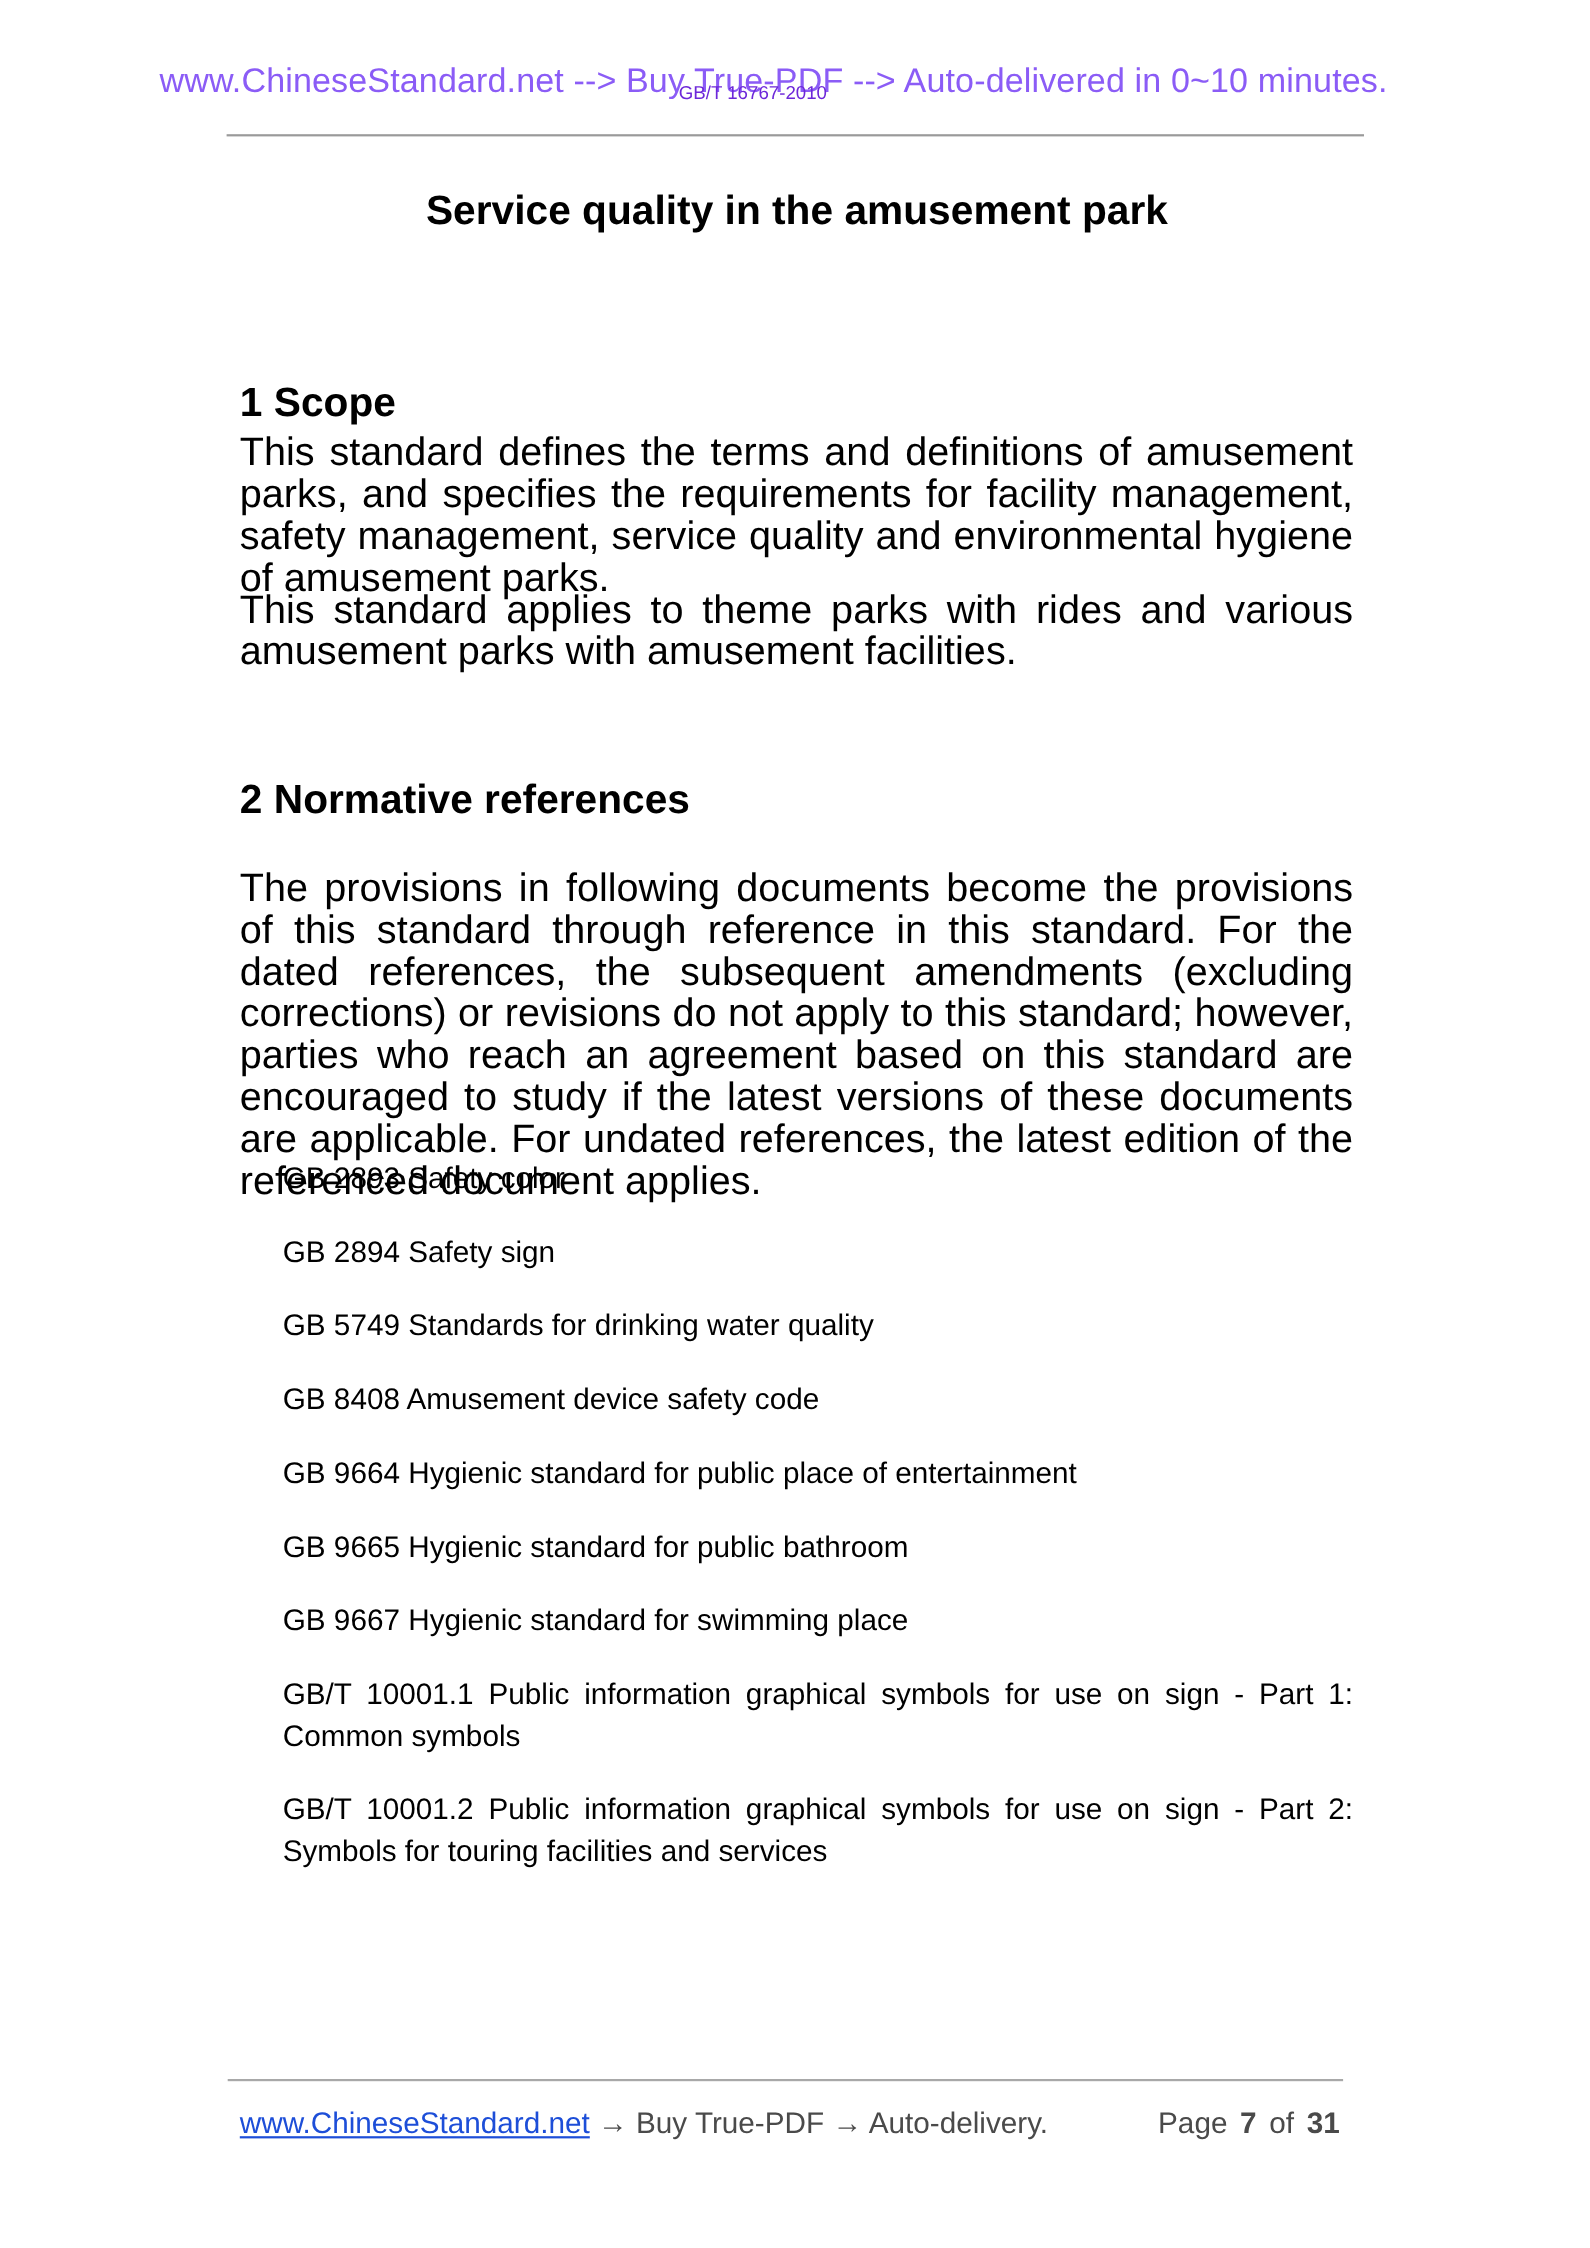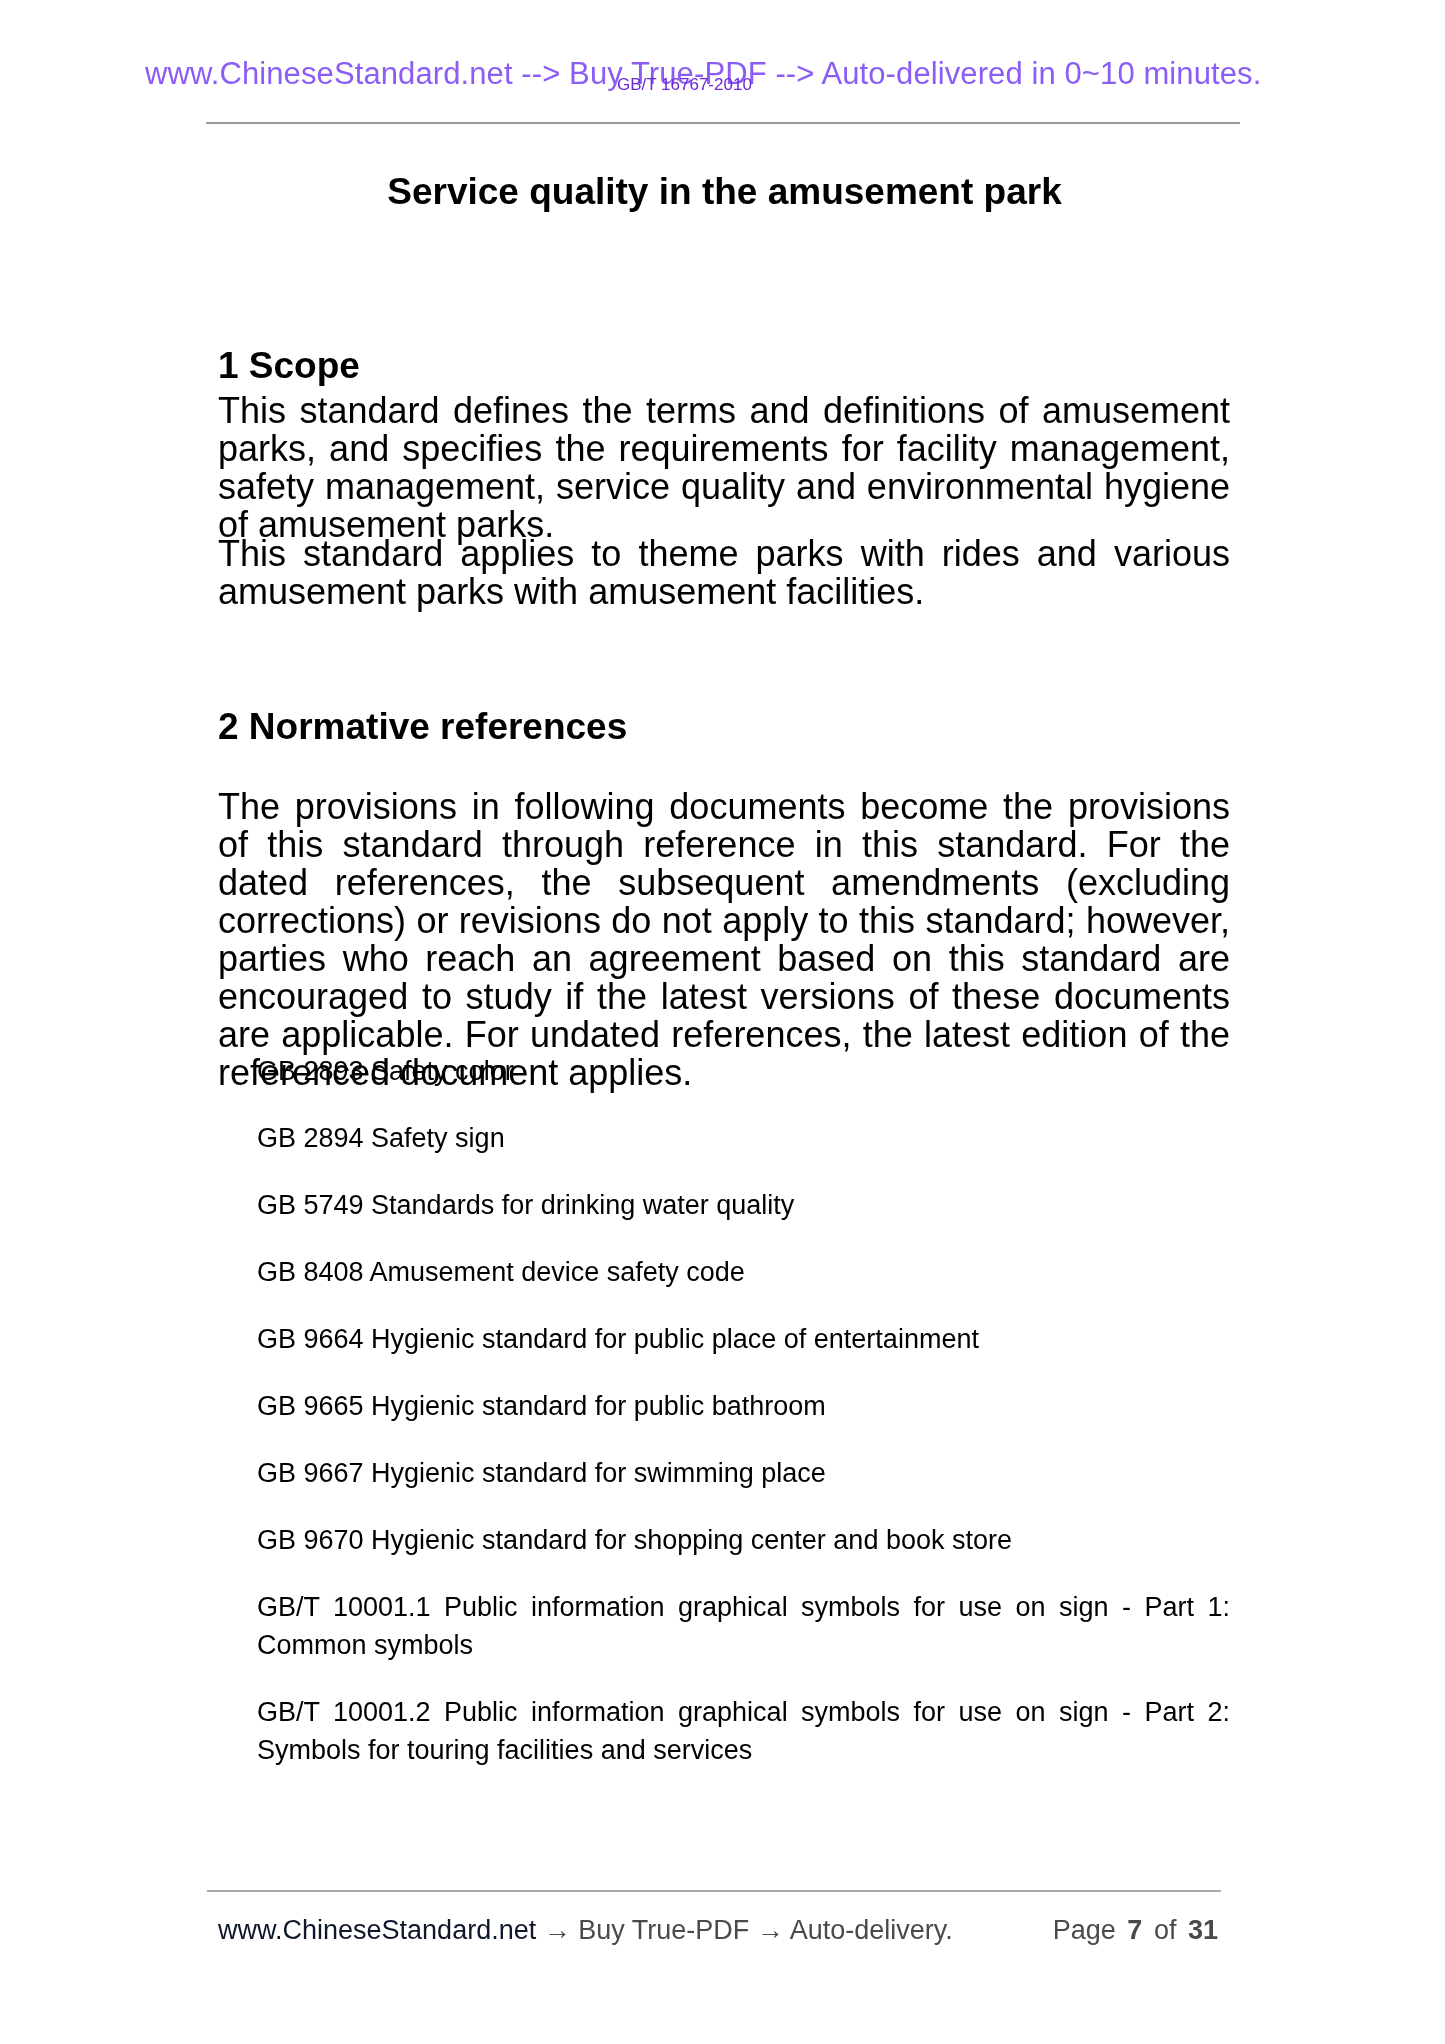--- a/index.html
+++ b/index.html
@@ -116,21 +116,22 @@
     top: 1912px;
     width: 1000px;
     height: 40px;
     font-size: 27px;
     color: #4a4a4a;
     line-height: 36px;
     white-space: nowrap;
   }
   .footer-left { position: absolute; left: 0; top: 0; }
   .footer-link {
-    color: #0f172a;
+    color: #1d4ed8;
+    text-decoration: underline;
     text-decoration-thickness: 2px;
     text-underline-offset: 3px;
   }
   .footer-right {
     position: absolute;
     right: 0;
     top: 0;
     word-spacing: 4px;
   }
   .footer-right b { font-weight: bold; }
@@ -159,21 +160,20 @@
   <p class="para" style="top:788px; margin:0;">The provisions in following documents become the provisions of this standard through reference in this standard. For the dated references, the subsequent amendments (excluding corrections) or revisions do not apply to this standard; however, parties who reach an agreement based on this standard are encouraged to study if the latest versions of these documents are applicable. For undated references, the latest edition of the referenced document applies.</p>
 
   <ul class="ref-list" style="left:39px; top:1052px;">
     <li class="ref-item">GB 2893 Safety color</li>
     <li class="ref-item">GB 2894 Safety sign</li>
     <li class="ref-item">GB 5749 Standards for drinking water quality</li>
     <li class="ref-item">GB 8408 Amusement device safety code</li>
     <li class="ref-item">GB 9664 Hygienic standard for public place of entertainment</li>
     <li class="ref-item">GB 9665 Hygienic standard for public bathroom</li>
     <li class="ref-item">GB 9667 Hygienic standard for swimming place</li>
-    <li class="ref-item">GB 9670 Hygienic standard for shopping center and book store</li>
     <li class="ref-item" style="text-align:justify;">GB/T 10001.1 Public information graphical symbols for use on sign - Part 1: Common symbols</li>
     <li class="ref-item" style="text-align:justify;">GB/T 10001.2 Public information graphical symbols for use on sign - Part 2: Symbols for touring facilities and services</li>
   </ul>
 </div>
 
 <div class="footer-rule"></div>
 
 <div class="page-footer">
   <div class="footer-left">
     <a class="footer-link">www.ChineseStandard.net</a><span> → Buy True-PDF → Auto-delivery.</span>

